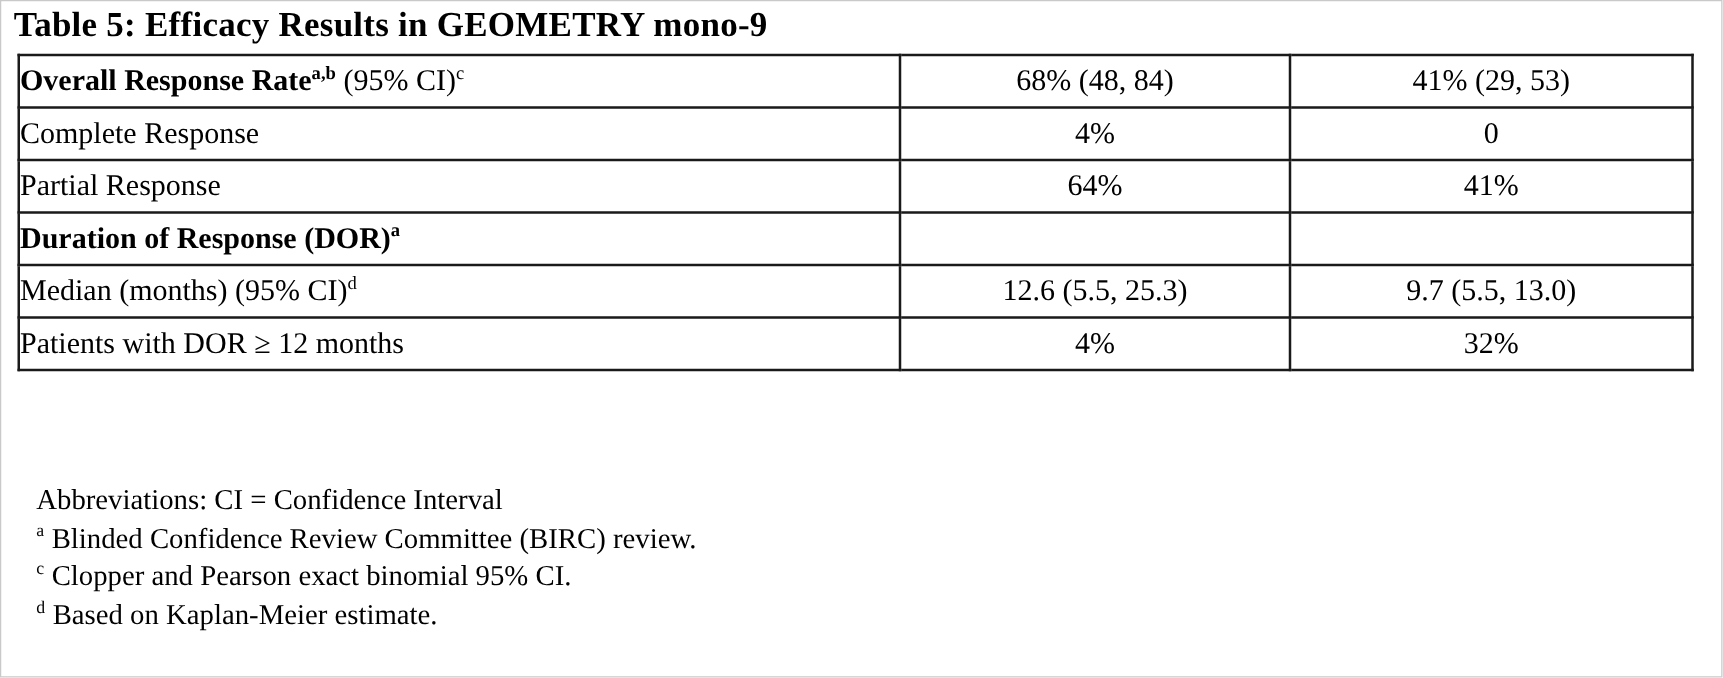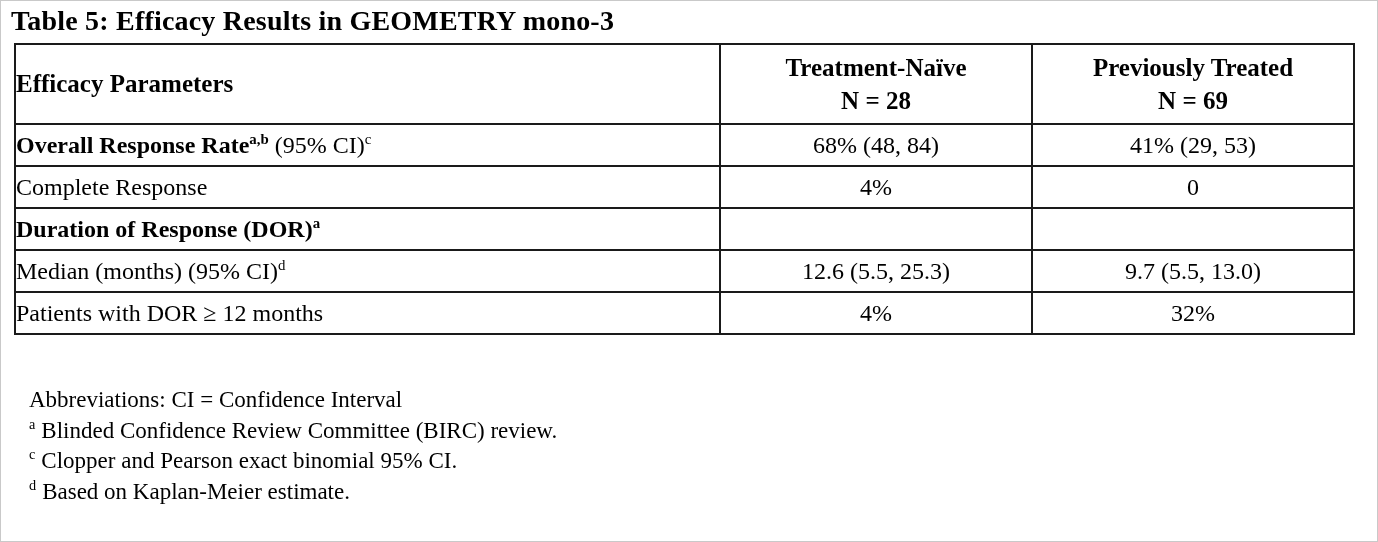--- a/index.html
+++ b/index.html
@@ -86,56 +86,50 @@
     line-height: 30.5px;
     white-space: nowrap;
   }
   .fn-line sup { margin-right: 6px; }
 </style>
 </head>
 <body>
 
 <div class="page">
 
-  <div class="doc-title">Table 5: Efficacy Results in GEOMETRY mono-3</div>
+  <div class="doc-title">Table 5: Efficacy Results in GEOMETRY mono-9</div>
 
   <table class="efficacy">
     <colgroup>
       <col class="c-param">
       <col class="c-naive">
       <col class="c-treated">
     </colgroup>
 
     <tbody>
-        <tr class="hdr-row">
-      <th class="param-hdr">Efficacy Parameters</th>
-      <th class="group-hdr">
-        <span class="hdr-line">Treatment-Naïve</span>
-        <span class="hdr-line">N = 28</span>
-      </th>
-      <th class="group-hdr">
-        <span class="hdr-line">Previously Treated</span>
-        <span class="hdr-line">N = 69</span>
-      </th>
-    </tr>
 
     <tr class="data-row">
       <td class="label-cell">
         <span class="b"><span>Overall Response Rate</span><sup>a,b</sup></span><span class="label-rest"><span>(95% CI)</span><sup>c</sup></span>
       </td>
       <td class="value-cell">68% (48, 84)</td>
       <td class="value-cell">41% (29, 53)</td>
     </tr>
 
     <tr class="data-row">
       <td class="label-cell indent">Complete Response</td>
       <td class="value-cell">4%</td>
       <td class="value-cell">0</td>
     </tr>
 
+    <tr class="data-row">
+      <td class="label-cell indent">Partial Response</td>
+      <td class="value-cell">64%</td>
+      <td class="value-cell">41%</td>
+    </tr>
 
     <tr class="data-row">
       <td class="label-cell">
         <span class="b"><span>Duration of Response (DOR)</span><sup>a</sup></span>
       </td>
       <td class="value-cell"></td>
       <td class="value-cell"></td>
     </tr>
 
     <tr class="data-row">

